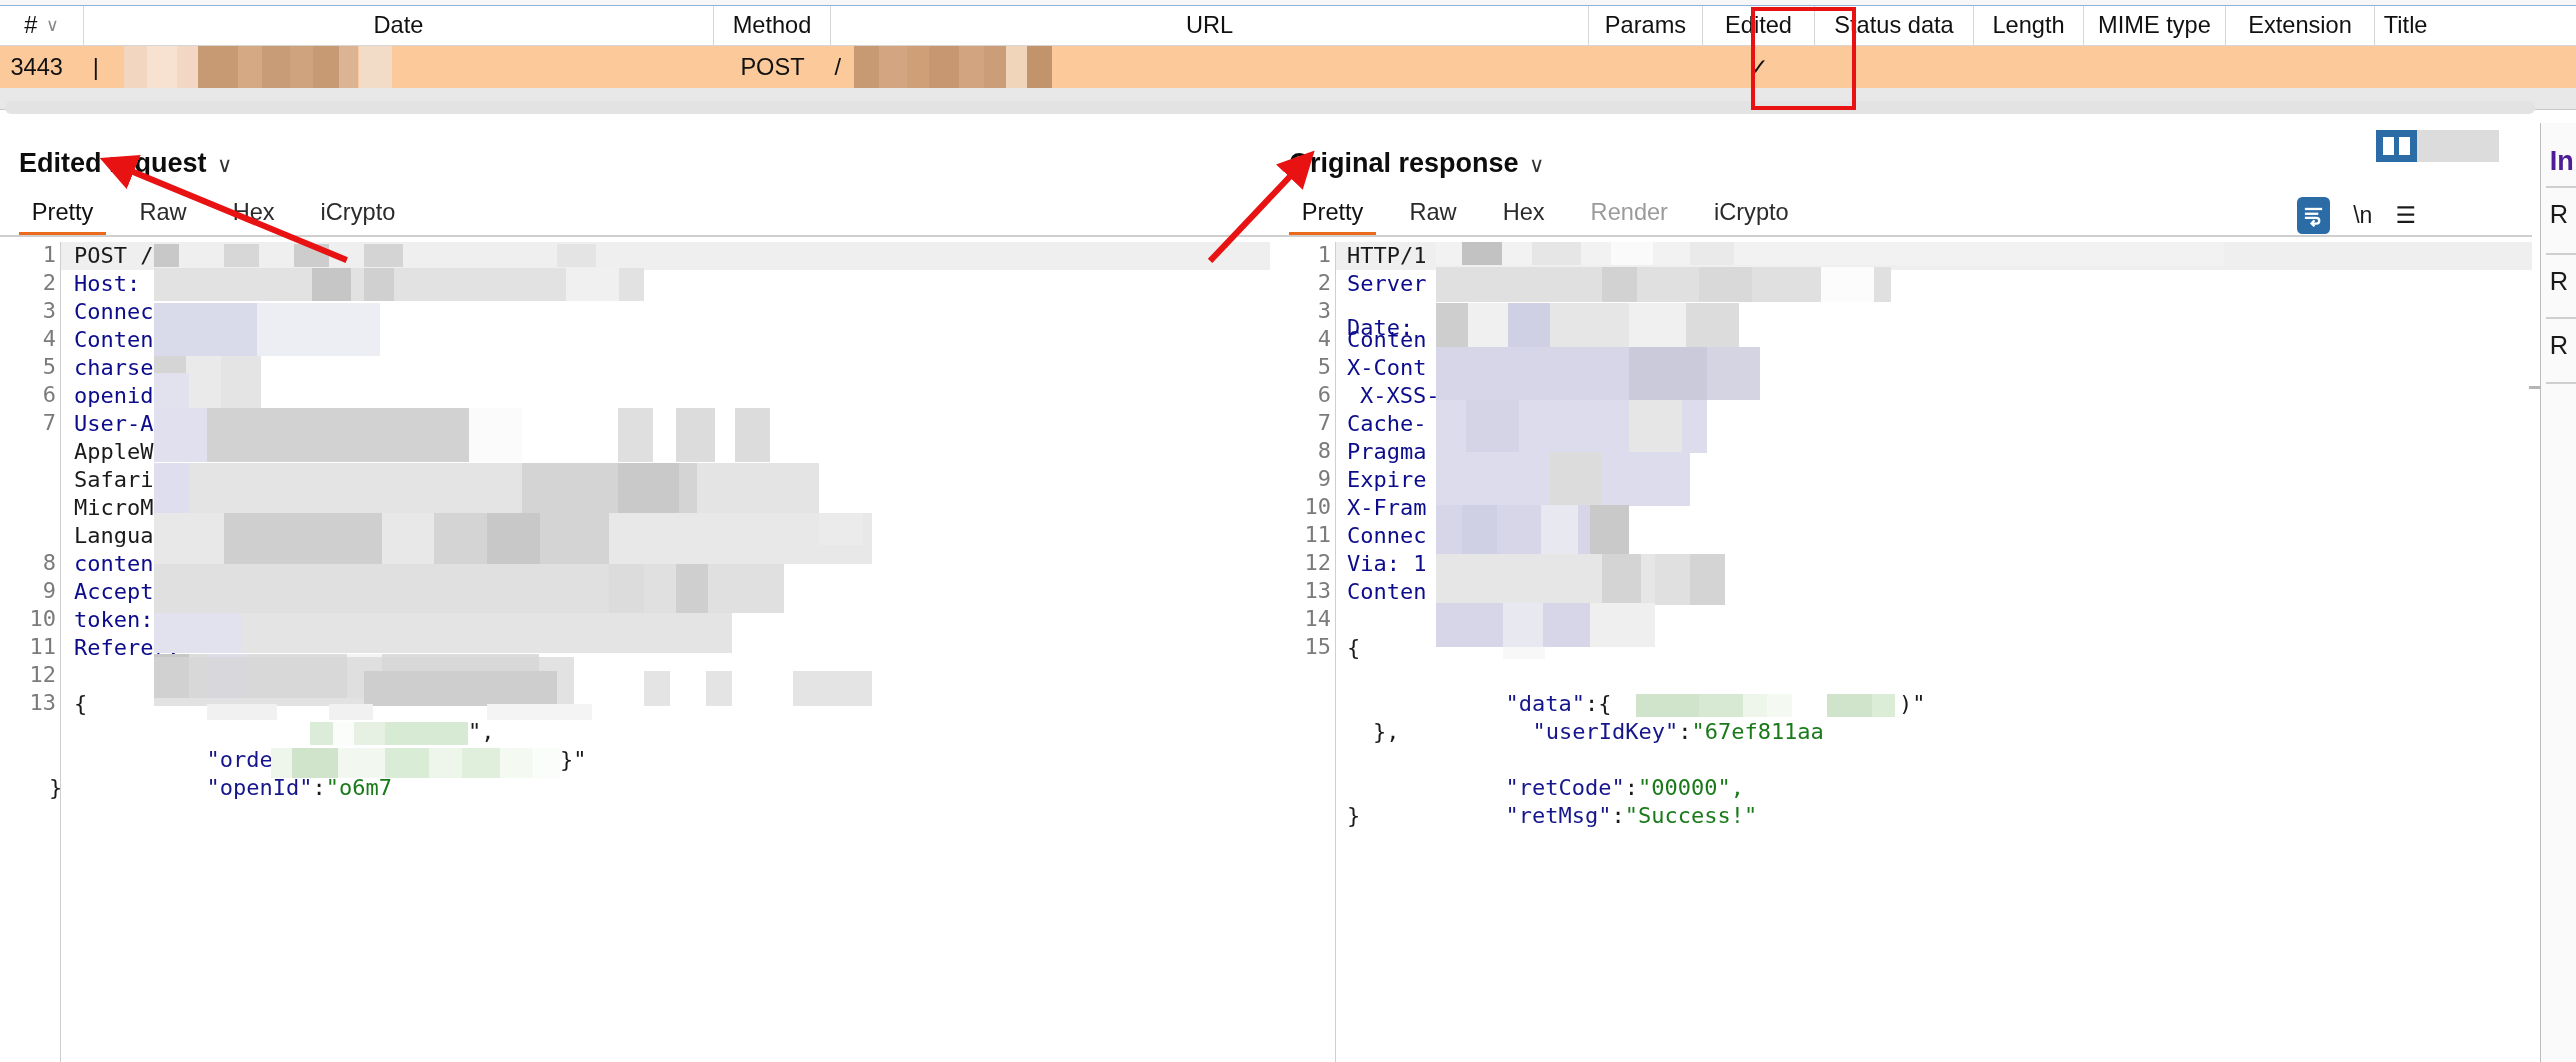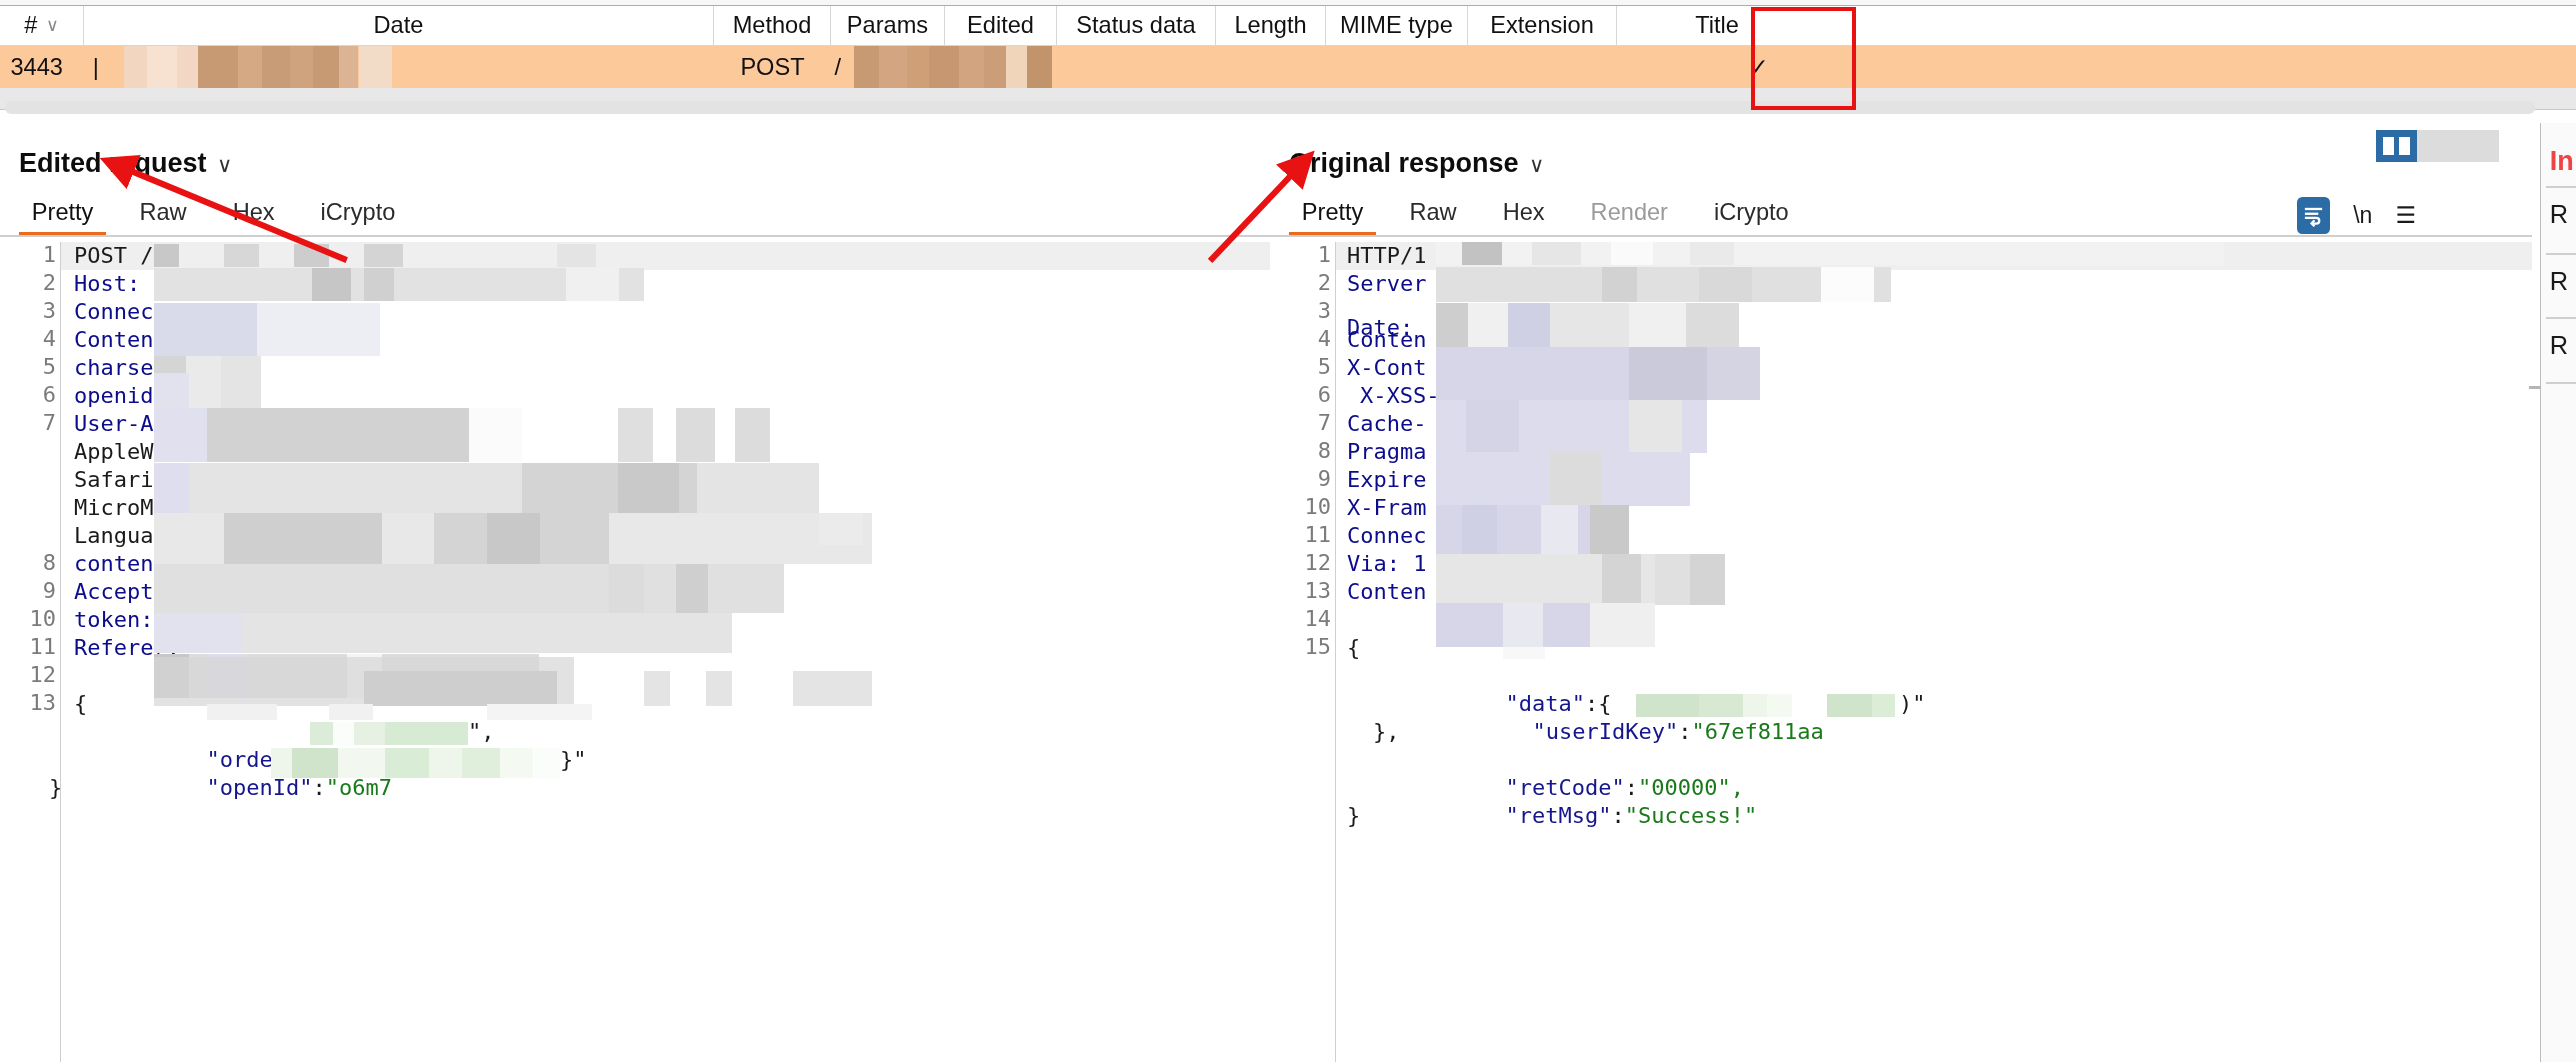--- a/index.html
+++ b/index.html
@@ -19,21 +19,21 @@
 
   
   .table-wrap{position:absolute;left:0;top:5.3px;width:2576px;height:105px;border-top:1.8px solid #8fb3dd;background:#fff;}
   .thead{display:flex;height:39px;background:#ffffff;border-bottom:0.9px solid #d6d6d6;}
   .th{
     position:relative;display:flex;align-items:center;
     font-size:23.6px;color:#111;border-right:0.9px solid #d6d6d6;
     box-sizing:border-box;padding:0 8.8px;white-space:nowrap;overflow:hidden;
   }
   .th.center{justify-content:center;}
-  .th.right{justify-content:center;}
+  .th.right{justify-content:flex-start;}
   .th .caret{font-size:17.5px;color:#8a8a8a;margin-left:8.8px;}
 
   .trow{display:flex;height:42px;background:#fcc99b;align-items:center;}
   .td{
     position:relative;display:flex;align-items:center;height:42px;
     font-size:23.6px;color:#111;box-sizing:border-box;padding:0 8.8px;
     white-space:nowrap;overflow:hidden;
   }
   .td.center{justify-content:center;}
   .row-bottom{height:21px;background:#e8e8e8;border-bottom:0.9px solid #c9c9c9;}
@@ -92,21 +92,21 @@
 
   
   .layout-switch{position:absolute;top:7px;display:flex;}
   .ls{width:41px;height:32px;background:#dcdcdc;display:flex;align-items:center;justify-content:center;}
   .ls.on{background:#2c6ca6;}
   .ls .two{display:flex;gap:4.4px;}
   .ls .two i{display:block;width:11.4px;height:17.5px;background:#fff;}
 
   
   .inspector{position:absolute;left:2540px;top:123px;width:36px;height:940px;background:#fafafa;border-left:0.9px solid #bdbdbd;box-sizing:border-box;}
-  .insp-title{position:absolute;left:8.8px;top:23px;font-size:27px;font-weight:bold;color:#ef4444;white-space:nowrap;}
+  .insp-title{position:absolute;left:8.8px;top:23px;font-size:27px;font-weight:bold;color:#4c1d95;white-space:nowrap;}
   .insp-sep{position:absolute;left:5.3px;width:35px;height:1.8px;background:#cfcfcf;}
   .insp-item{position:absolute;left:8.8px;font-size:25.4px;color:#1a1a1a;white-space:nowrap;}
   .insp-handle{position:absolute;left:-12.3px;top:263px;width:12.3px;height:2.6px;background:#b6b6b6;}
 
   
   .anno-svg{position:absolute;left:0;top:0;width:2576px;height:1063px;pointer-events:none;}
   .anno-rect{
     position:absolute;border:4.4px solid #e81212;box-sizing:border-box;
   }
 </style>
@@ -122,20 +122,23 @@
     <div class="thead">
       <div class="th center" style="width:84px;">
         <span>#</span>
         <span class="caret">∨</span>
       </div>
       <div class="th center" style="width:630px;">
         <span>Date</span>
       </div>
       <div class="th center" style="width:117px;">
         <span>Method</span>
+      </div>
+      <div class="th center" style="width:758px;">
+        <span>URL</span>
       </div>
       <div class="th center" style="width:114px;">
         <span>Params</span>
       </div>
       <div class="th center" style="width:112px;">
         <span>Edited</span>
       </div>
       <div class="th center" style="width:159px;">
         <span>Status data</span>
       </div>

